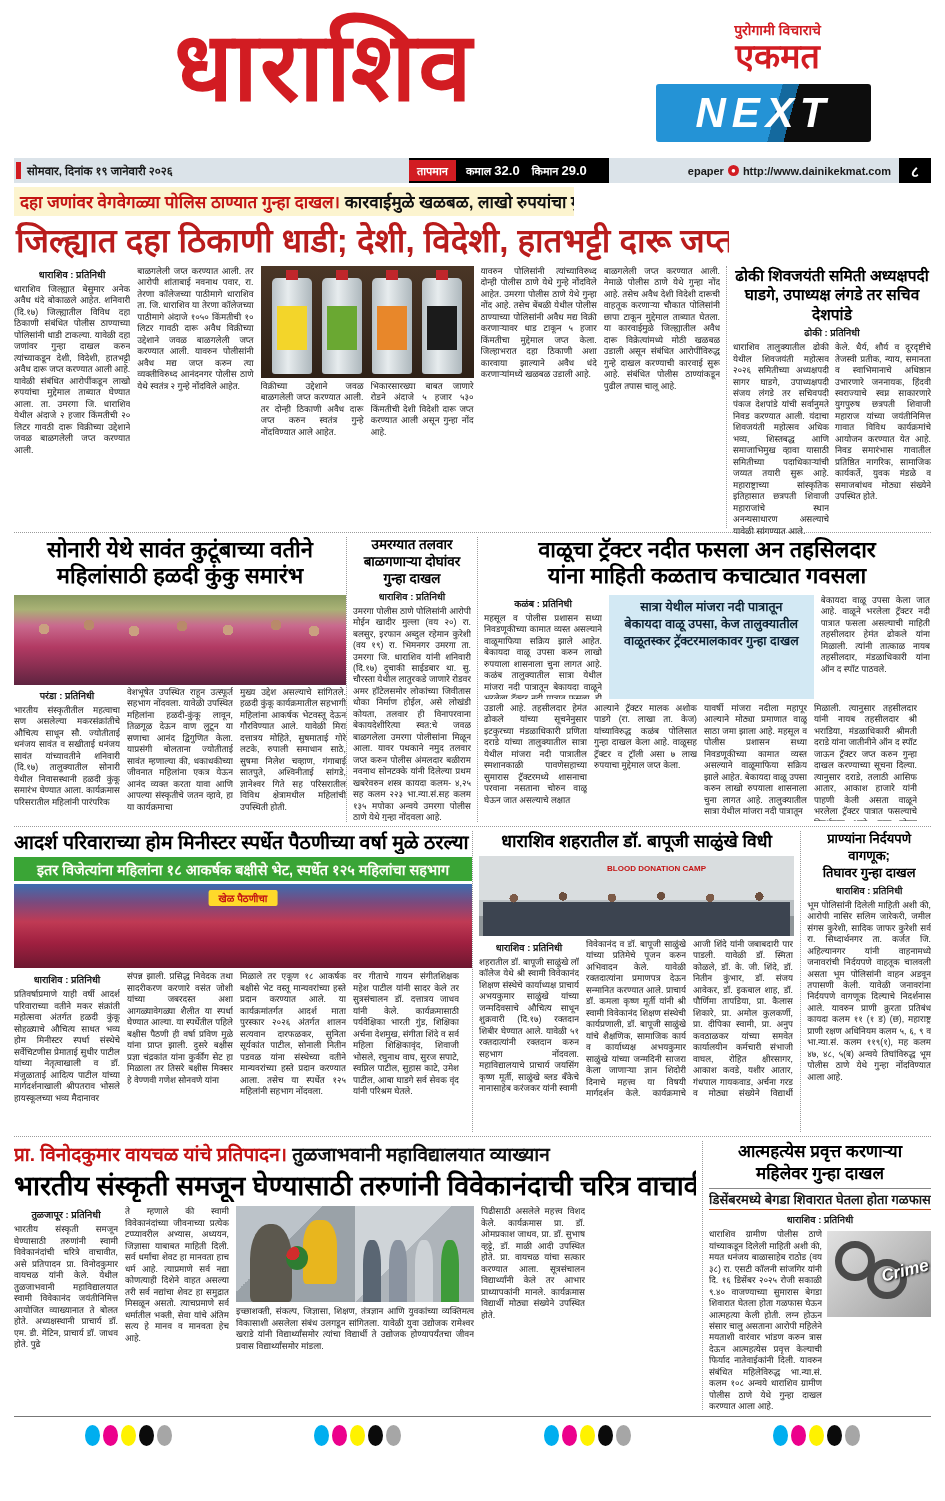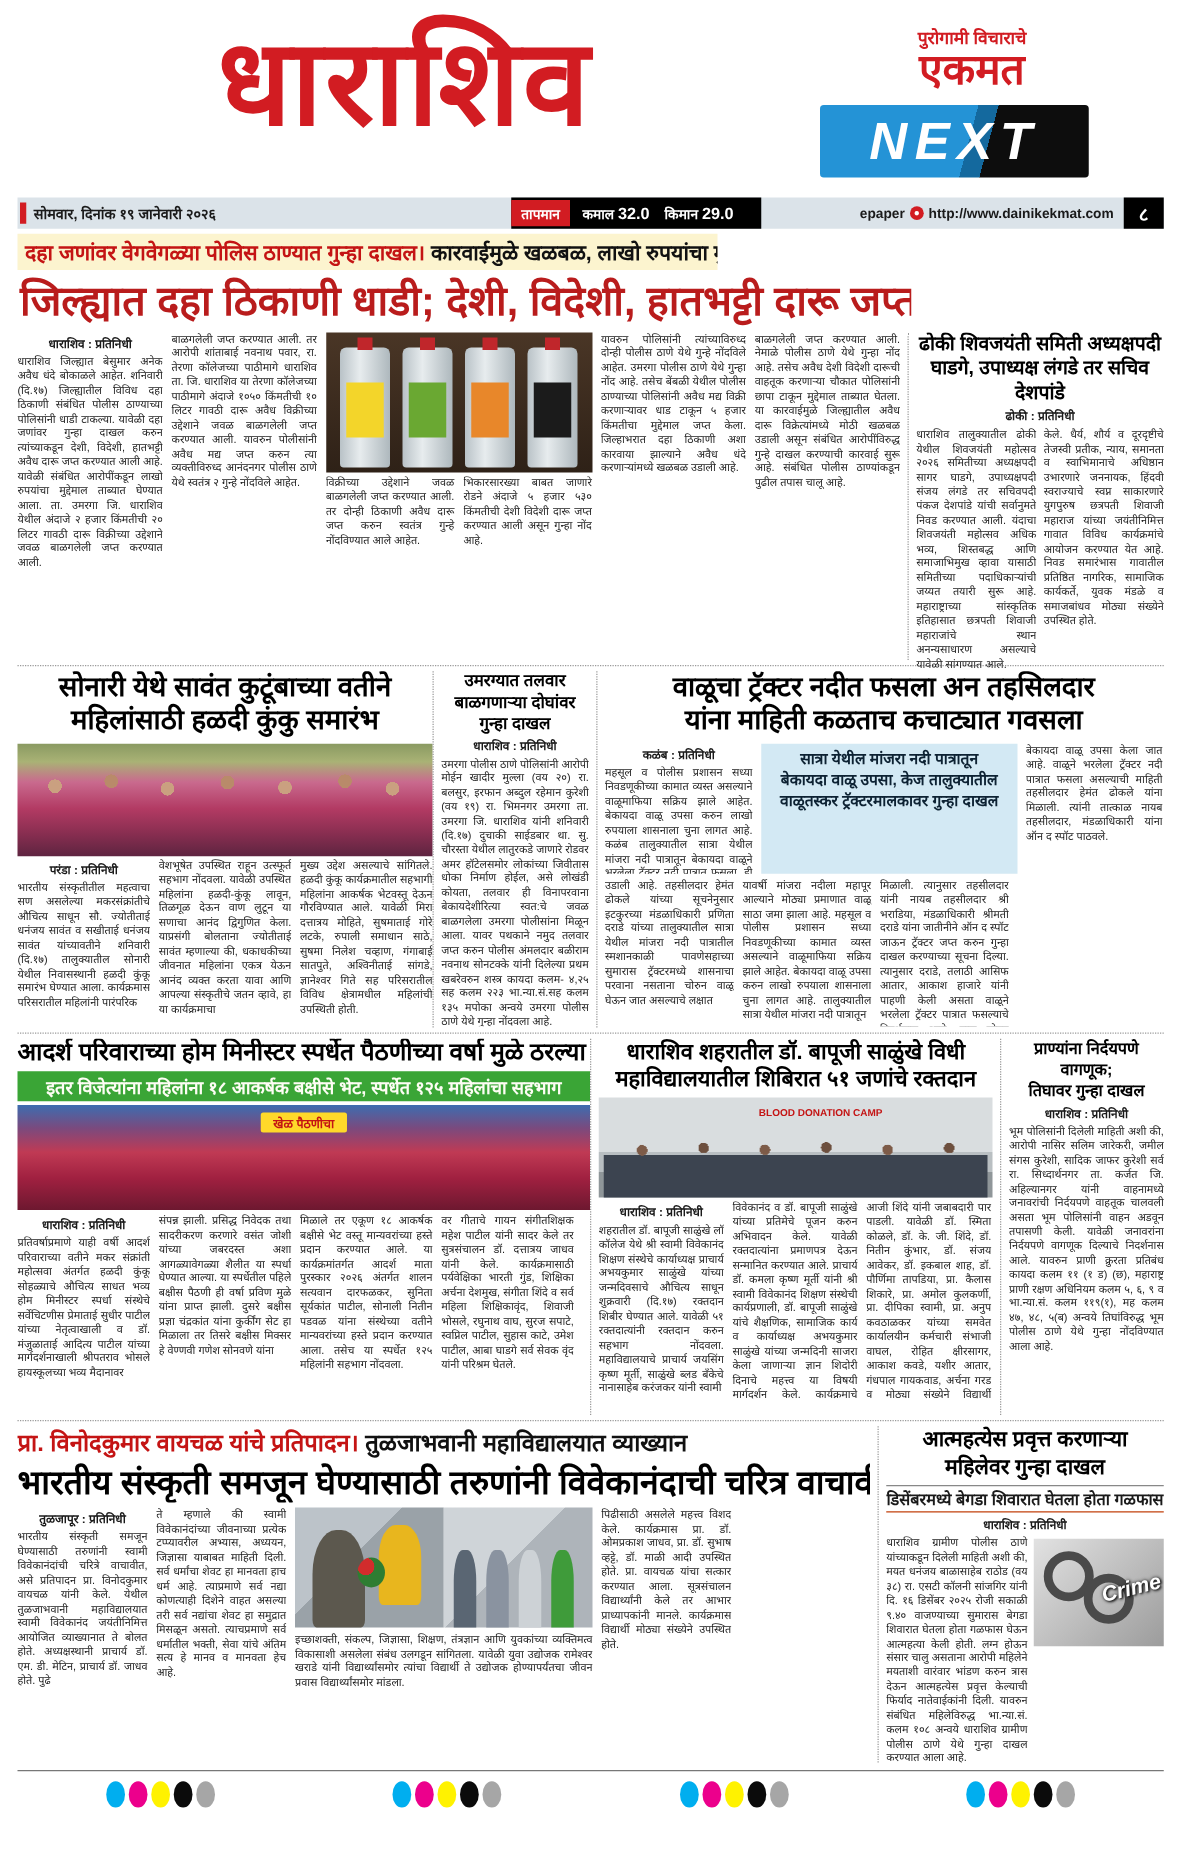--- a/index.html
+++ b/index.html
@@ -274,20 +274,21 @@
         </div>
         <div class="valu-box">
           <div>सात्रा येथील मांजरा नदी पात्रातून</div>
           <div>बेकायदा वाळू उपसा, केज तालुक्यातील</div>
           <div>वाळूतस्कर ट्रॅक्टरमालकावर गुन्हा दाखल</div>
         </div>
         <div class="bt">बेकायदा वाळू उपसा केला जात आहे. वाळूने भरलेला ट्रॅक्टर नदी पात्रात फसला असल्याची माहिती तहसीलदार हेमंत ढोकले यांना मिळाली. त्यांनी तात्काळ नायब तहसीलदार, मंडळाधिकारी यांना ऑन द स्पॉट पाठवले.</div>
       </div>
       <div class="valu-cols">
         <div class="bt">उडाली आहे. तहसीलदार हेमंत ढोकले यांच्या सूचनेनुसार इटकुरच्या मंडळाधिकारी प्रणिता दराडे यांच्या तालुक्यातील सात्रा येथील मांजरा नदी पात्रातील स्मशानकाळी पावणेसहाच्या सुमारास ट्रॅक्टरमध्ये शासनाचा परवाना नसताना चोरुन वाळू घेऊन जात असल्याचे लक्षात</div>
+        <div class="bt">आल्याने ट्रॅक्टर मालक अशोक पाडगे (रा. लाखा ता. केज) यांच्याविरुद्ध कळंब पोलिसात गुन्हा दाखल केला आहे. वाळूसह ट्रॅक्टर व ट्रॉली असा ७ लाख रुपयाचा मुद्देमाल जप्त केला.</div>
         <div class="bt">यावर्षी मांजरा नदीला महापूर आल्याने मोठ्या प्रमाणात वाळू साठा जमा झाला आहे. महसूल व पोलीस प्रशासन सध्या निवडणूकीच्या कामात व्यस्त असल्याने वाळूमाफिया सक्रिय झाले आहेत. बेकायदा वाळू उपसा करुन लाखो रुपयाला शासनाला चुना लागत आहे. तालुक्यातील सात्रा येथील मांजरा नदी पात्रातून</div>
         <div class="bt">मिळाली. त्यानुसार तहसीलदार यांनी नायब तहसीलदार श्री भराडिया, मंडळाधिकारी श्रीमती दराडे यांना जातीनीने ऑन द स्पॉट जाऊन ट्रॅक्टर जप्त करुन गुन्हा दाखल करण्याच्या सूचना दिल्या. त्यानुसार दराडे, तलाठी आसिफ आतार, आकाश हाजारे यांनी पाहणी केली असता वाळूने भरलेला ट्रॅक्टर पात्रात फसल्याचे निदर्शनास आले. वाळू चोरुन नेणारा अशोक घाडगे यांच्याविरुद्ध पोलिसात गुन्हा दाखल करण्यात आला आहे.</div>
       </div>
     </div>
   </div>
 
   <div class="band band3">
     <div class="homemin">
       <div class="hl homemin-hl">आदर्श परिवाराच्या होम मिनीस्टर स्पर्धेत पैठणीच्या वर्षा मुळे ठरल्या विजेत्या</div>
       <div class="green-strip">इतर विजेत्यांना महिलांना १८ आकर्षक बक्षीसे भेट, स्पर्धेत १२५ महिलांचा सहभाग</div>
@@ -300,21 +301,20 @@
           <div class="bt" style="height:138px">प्रतिवर्षाप्रमाणे याही वर्षी आदर्श परिवाराच्या वतीने मकर संक्रांती महोत्सवा अंतर्गत हळदी कुंकू सोहळ्याचे औचित्य साधत भव्य होम मिनीस्टर स्पर्धा संस्थेचे सर्वेचिटणीस प्रेमाताई सुधीर पाटील यांच्या नेतृत्वाखाली व डॉ. मंजुळाताई आदित्य पाटील यांच्या मार्गदर्शनाखाली श्रीपतराव भोसले हायस्कूलच्या भव्य मैदानावर</div>
         </div>
         <div class="bt">संपन्न झाली. प्रसिद्ध निवेदक तथा सादरीकरण करणारे वसंत जोशी यांच्या जबरदस्त अशा आगळ्यावेगळ्या शैलीत या स्पर्धा घेण्यात आल्या. या स्पर्धेतील पहिले बक्षीस पैठणी ही वर्षा प्रविण मुळे यांना प्राप्त झाली. दुसरे बक्षीस प्रज्ञा चंद्रकांत यांना कुर्कींग सेट हा मिळाला तर तिसरे बक्षीस मिक्सर हे वेण्णवी गणेश सोनवणे यांना</div>
         <div class="bt">मिळाले तर एकूण १८ आकर्षक बक्षीसे भेट वस्तू मान्यवरांच्या हस्ते प्रदान करण्यात आले. या कार्यक्रमांतर्गत आदर्श माता पुरस्कार २०२६ अंतर्गत शालन सत्यवान दारफळकर, सुनिता सूर्यकांत पाटील, सोनाली नितीन पडवळ यांना संस्थेच्या वतीने मान्यवरांच्या हस्ते प्रदान करण्यात आला. तसेच या स्पर्धेत १२५ महिलांनी सहभाग नोंदवला.</div>
         <div class="bt">वर गीताचे गायन संगीतशिक्षक महेश पाटील यांनी सादर केले तर सुत्रसंचालन डॉ. दत्तात्रय जाधव यांनी केले. कार्यक्रमासाठी पर्यवेक्षिका भारती गुंड, शिक्षिका अर्चना देशमुख, संगीता शिंदे व सर्व महिला शिक्षिकावृंद, शिवाजी भोसले, रघुनाथ वाघ, सुरज सपाटे, स्वप्निल पाटील, सुहास काटे, उमेश पाटील, आबा घाडगे सर्व सेवक वृंद यांनी परिश्रम घेतले.</div>
       </div>
     </div>
     <div class="blood dotted-r" style="border-left:1px dotted #9a9a9a">
       <div class="hl blood-hl">
         <div>धाराशिव शहरातील डॉ. बापूजी साळुंखे विधी</div>
-        <div>महाविद्यालयातील शिबिरात ५१ जणांचे रक्तदान</div>
       </div>
       <div class="photo-blood">
         <div class="cap">BLOOD DONATION CAMP</div>
         <div class="ppl"></div>
       </div>
       <div class="blood-cols">
         <div>
           <div class="byline">धाराशिव : प्रतिनिधी</div>
           <div class="bt" style="height:144px">शहरातील डॉ. बापूजी साळुंखे लॉ कॉलेज येथे श्री स्वामी विवेकानंद शिक्षण संस्थेचे कार्याध्यक्ष प्राचार्य अभयकुमार साळुंखे यांच्या जन्मदिवसाचे औचित्य साधून शुक्रवारी (दि.१७) रक्तदान शिबीर घेण्यात आले. यावेळी ५१ रक्तदात्यांनी रक्तदान करुन सहभाग नोंदवला. महाविद्यालयाचे प्राचार्य जयसिंग कृष्ण मूर्ती, साळुंखे ब्लड बँकेचे नानासाहेब करंजकर यांनी स्वामी</div>
         </div>

